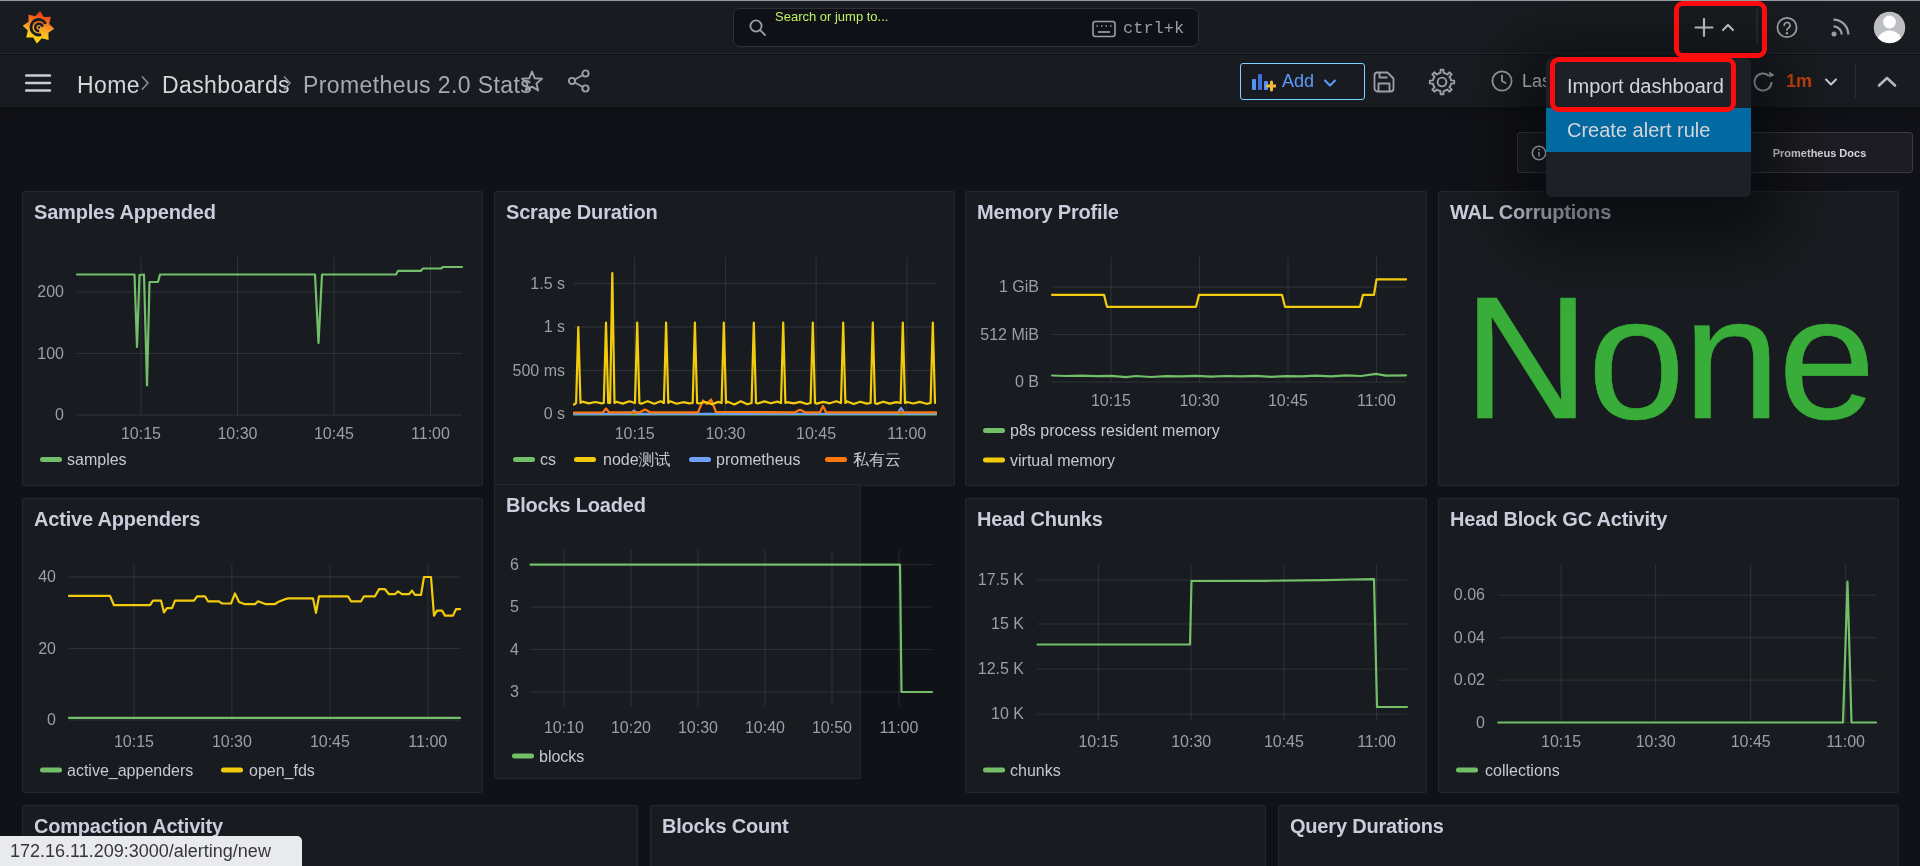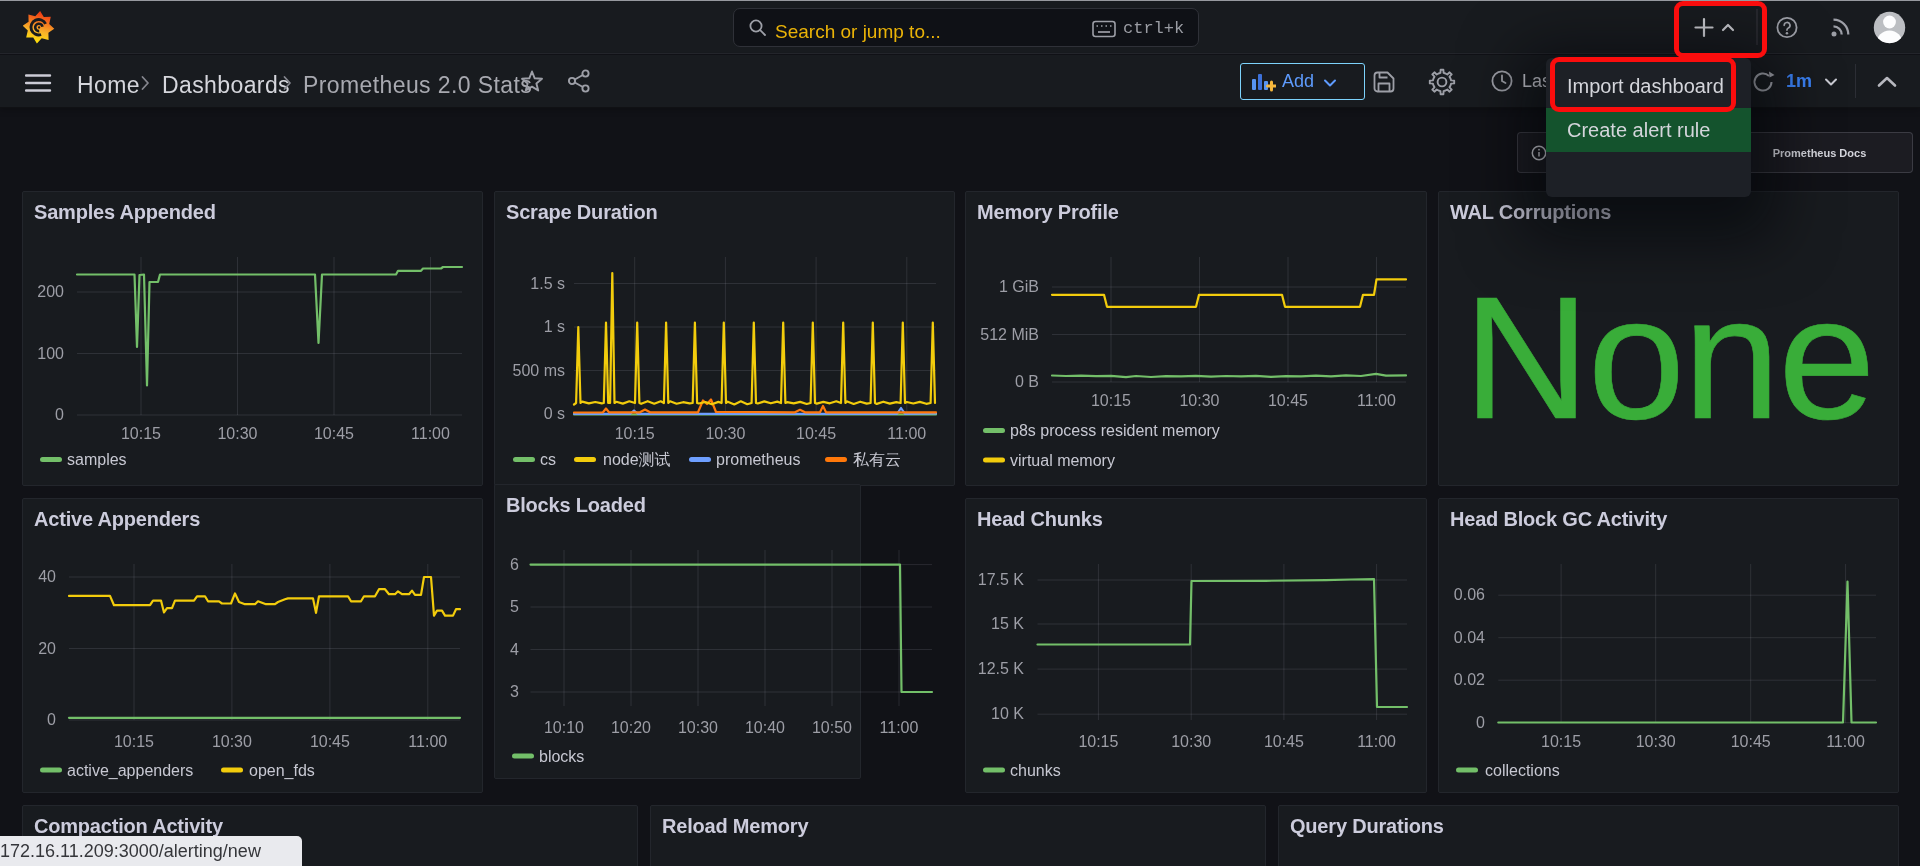--- a/index.html
+++ b/index.html
@@ -5,21 +5,21 @@
 font-family:"Liberation Sans",sans-serif;-webkit-font-smoothing:antialiased;position:relative}
 .panel{position:absolute;background:#181b1f;border:1px solid #23262c;border-radius:2px}
 .ptitle{position:absolute;left:11px;top:9px;font-size:20px;font-weight:700;color:#ccccdc;letter-spacing:-0.2px;white-space:nowrap}
 .nav{position:absolute;left:0;top:0;width:1920px;height:54px;background:#181b1f;border-bottom:1px solid #24262c}
 .toolbar{position:absolute;left:0;top:55px;width:1920px;height:53px;background:#181b1f;border-bottom:1px solid #101114;box-shadow:0 3px 6px rgba(0,0,0,0.2)}
 .crumb{position:absolute;top:72px;font-size:23px;letter-spacing:0.4px;color:#d5d6dc;white-space:nowrap}
 .menu{position:absolute;left:1546px;top:58px;width:205px;height:139px;background:#1d2026;border-radius:6px;z-index:40;box-shadow:0 18px 60px 25px rgba(2,4,8,0.55);padding-top:6px}
 .mitem{height:44px;line-height:44px;padding-left:21px;font-size:20px;color:#d4d5db;white-space:nowrap}
 .redbox{position:absolute;border:5.5px solid #fb0d0d;border-radius:9px;z-index:60}
 .dlbtn{position:absolute;top:132px;height:41px;background:rgba(204,204,220,0.06);border:1px solid rgba(204,204,220,0.18);border-radius:4px;color:#d4d5dc;font-weight:700;font-size:11px;display:flex;align-items:center;justify-content:center;z-index:5}
-.tooltip{position:absolute;left:0;top:836px;width:302px;height:30px;background:#e9eaee;color:#35363a;font-size:18px;border-top-right-radius:5px;line-height:30px;padding-left:0;z-index:80}
+.tooltip{position:absolute;left:0;top:836px;width:302px;height:30px;background:#e9eaee;color:#35363a;font-size:18px;border-top-right-radius:5px;line-height:30px;padding-left:10px;z-index:80}
 </style></head><body>
 <div style="position:absolute;left:0;top:0;width:1920px;height:1px;background:#97999f;z-index:99"></div>
 
 <div class="nav"></div>
 <svg width="32" height="38" viewBox="0 0 32 38" style="position:absolute;left:23px;top:9px;z-index:10">
 <defs>
       <linearGradient id="glg" x1="0.1" y1="1" x2="0.35" y2="0">
 <stop offset="0" stop-color="#ffee00"></stop>
         <stop offset="0.45" stop-color="#f9b32a"></stop>
         <stop offset="1" stop-color="#ee3b14"></stop>
@@ -28,21 +28,21 @@
 <polygon points="17.1,1.9 20.8,8.0 27.8,7.8 26.2,14.9 31.3,19.8 25.4,23.7 25.6,30.9 18.7,29.2 13.9,34.5 10.2,28.4 3.2,28.6 4.8,21.5 -0.3,16.6 5.6,12.7 5.4,5.5 12.3,7.2" fill="url(#glg)"></polygon>
 <path d="M22.6 14.9 A 7.7 7.7 0 1 0 18.1 25.5" fill="none" stroke="#181b1f" stroke-width="2.9"></path>
 <path d="M19.5 17.7 A 3.7 3.7 0 1 0 16.2 22.1" fill="none" stroke="#181b1f" stroke-width="2.6"></path>
 <circle cx="16.1" cy="18.5" r="1.15" fill="#181b1f"></circle>
 </svg>
 <div style="position:absolute;left:733px;top:8px;width:466px;height:39px;background:#0f1116;border:1px solid #2f3138;border-radius:7px;z-index:10">
 <svg width="20" height="20" style="position:absolute;left:14px;top:9px">
       <circle cx="8" cy="8" r="5.6" fill="none" stroke="#9d9fa7" stroke-width="1.8"></circle>
       <line x1="12.2" y1="12.2" x2="17" y2="17" stroke="#9d9fa7" stroke-width="1.8" stroke-linecap="round"></line>
     </svg>
-<div style="position:absolute;left:41px;top:12px;font-size:19px;color:#eab308">Search or jump to...</div>
+<div style="position:absolute;left:41px;top:0;font-size:13px;color:#bef264">Search or jump to...</div>
 <svg width="24" height="18" style="position:absolute;left:358px;top:11px">
       <rect x="1" y="1.5" width="22" height="15" rx="2.5" fill="none" stroke="#9d9fa7" stroke-width="1.6"></rect>
       <line x1="4.5" y1="6" x2="6" y2="6" stroke="#9d9fa7" stroke-width="1.7"></line>
       <line x1="9" y1="6" x2="10.5" y2="6" stroke="#9d9fa7" stroke-width="1.7"></line>
       <line x1="13.5" y1="6" x2="15" y2="6" stroke="#9d9fa7" stroke-width="1.7"></line>
       <line x1="18" y1="6" x2="19.5" y2="6" stroke="#9d9fa7" stroke-width="1.7"></line>
       <line x1="6" y1="12" x2="18" y2="12" stroke="#9d9fa7" stroke-width="1.7"></line>
     </svg>
 <div style="position:absolute;left:389px;top:10px;font-size:17px;color:#9a9ca3;font-family:'Liberation Mono',monospace">ctrl+k</div>
 </div>
@@ -129,21 +129,21 @@
   </svg>
 <svg width="24" height="24" style="position:absolute;left:1491px;top:70px;z-index:10">
 <circle cx="11" cy="11" r="9.6" fill="none" stroke="#9d9fa7" stroke-width="1.8"></circle>
 <polyline points="11,5.5 11,11 14.5,13" fill="none" stroke="#9d9fa7" stroke-width="1.8" stroke-linecap="round"></polyline>
   </svg>
 <div style="position:absolute;left:1522px;top:71px;font-size:18px;color:#c9cad2;z-index:10;white-space:nowrap">Last 1 hour</div>
 <svg width="26" height="26" style="position:absolute;left:1750px;top:69px;z-index:10">
 <path d="M21.5 13 a 8.5 8.5 0 1 1 -2.5 -6" fill="none" stroke="#9d9fa7" stroke-width="2"></path>
 <polygon points="19,2.5 19.5,8.5 24.5,6" fill="#9d9fa7"></polygon>
   </svg>
-<div style="position:absolute;left:1786px;top:71px;font-size:18px;font-weight:700;color:#3b82f6;z-index:10">1m</div>
+<div style="position:absolute;left:1786px;top:71px;font-size:18px;font-weight:700;color:#c2410c;z-index:10">1m</div>
 <svg width="14" height="10" style="position:absolute;left:1824px;top:77px;z-index:10">
     <polyline points="2,2.5 7,7.5 12,2.5" fill="none" stroke="#c9cad2" stroke-width="2" stroke-linecap="round" stroke-linejoin="round"></polyline>
   </svg>
 <div style="position:absolute;left:1855px;top:64px;width:1px;height:34px;background:#2c2e35;z-index:10"></div>
 <svg width="22" height="14" style="position:absolute;left:1876px;top:75px;z-index:10">
     <polyline points="3,10.5 11,3 19,10.5" fill="none" stroke="#b7b8bf" stroke-width="2.6" stroke-linecap="round" stroke-linejoin="round"></polyline>
   </svg>
 <div class="dlbtn" style="left:1517px;width:201px;justify-content:flex-start;padding-left:13px">
 <svg width="16" height="16" style="margin-right:8px;flex:none">
       <circle cx="8" cy="8" r="6.7" fill="none" stroke="#d4d5dc" stroke-width="1.5"></circle>
@@ -334,23 +334,23 @@
 <text x="406.6" y="248.2" text-anchor="middle" font-size="16" fill="#9d9ea6">11:00</text>
 <polyline points="59.3,223.5 404.0,223.5 408.5,82.5 412.5,223.5 437.0,223.5" fill="none" stroke="#73bf69" stroke-width="2.2" stroke-linejoin="round" stroke-linecap="round"></polyline>
 <rect x="17" y="268.5" width="22" height="5" rx="2.5" fill="#73bf69"></rect>
 <text x="46" y="276.5" font-size="16" fill="#c7c8d2">collections</text>
 </svg>
   </div>
 <div class="panel" style="left:22px;top:805px;width:616px;height:70px">
     <div class="ptitle">Compaction Activity</div>
   </div>
 <div class="panel" style="left:650px;top:805px;width:616px;height:70px">
-    <div class="ptitle">Reload Memory</div>
+    <div class="ptitle">Blocks Count</div>
   </div>
 <div class="panel" style="left:1278px;top:805px;width:621px;height:70px">
     <div class="ptitle">Query Durations</div>
   </div>
 <div class="menu">
 <div class="mitem">Import dashboard</div>
-<div class="mitem" style="background:#14532d">Create alert rule</div>
+<div class="mitem" style="background:#0369a1">Create alert rule</div>
 </div>
 <div class="redbox" style="left:1674px;top:1px;width:93px;height:57px"></div>
 <div class="redbox" style="left:1550px;top:57px;width:186px;height:55px"></div>
 <div class="tooltip">172.16.11.209:3000/alerting/new</div>
 </body></html>

